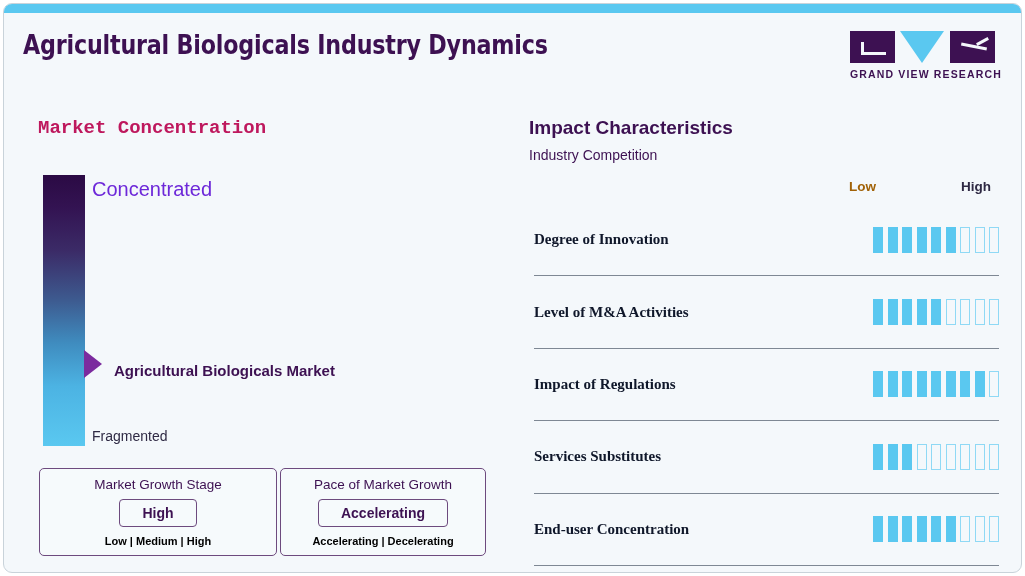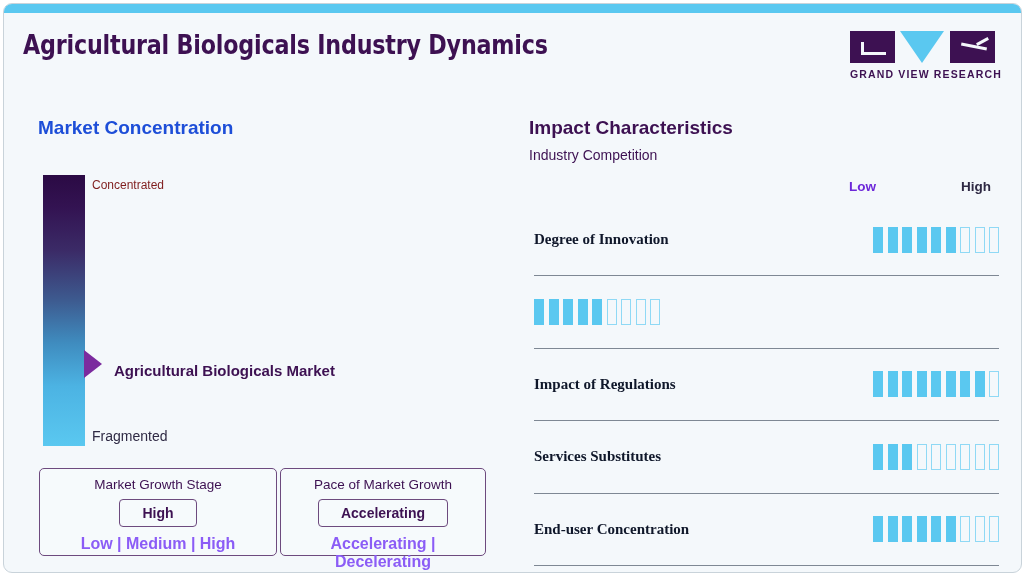--- a/index.html
+++ b/index.html
@@ -107,22 +107,22 @@
     font-family: "Liberation Sans Narrow", "Liberation Sans", sans-serif;
   }
 
   
   #left-heading {
     position: absolute;
     left: 34px;
     top: 113px;
     font-size: 19px;
     font-weight: bold;
-    color: #1d4ed8;
-    font-family: Liberation Sans, sans-serif;
+    color: #be185d;
+    font-family: Liberation Mono, monospace;
   }
 
   #gradient-bar {
     position: absolute;
     left: 39px;
     top: 171px;
     width: 42px;
     height: 271px;
     background: linear-gradient(to bottom,
         #2b0a44 0%,
@@ -131,22 +131,22 @@
         #3d5a8f 46%,
         #3f8cbf 62%,
         #4cb3e3 78%,
         #5ac8f0 100%);
   }
 
   #label-concentrated {
     position: absolute;
     left: 88px;
     top: 174px;
-    font-size: 12px;
-    color: #7f1d1d;
+    font-size: 20px;
+    color: #6d28d9;
     font-family: "Liberation Sans Narrow", "Liberation Sans", sans-serif;
   }
   #label-fragmented {
     position: absolute;
     left: 88px;
     top: 424px;
     font-size: 14px;
     color: #2f2a44;
     font-family: "Liberation Sans Narrow", "Liberation Sans", sans-serif;
   }
@@ -197,23 +197,23 @@
     border: 1px solid #6d4a7e;
     border-radius: 4px;
     background: #f6fafc;
     font-size: 14px;
     font-weight: bold;
     color: #3d1152;
     font-family: "Liberation Sans Narrow", "Liberation Sans", sans-serif;
   }
   .stat-scale {
     margin-top: 8px;
-    font-size: 16px;
-    font-weight: bold;
-    color: #8b5cf6;
+    font-size: 11px;
+    font-weight: bold;
+    color: #000000;
     font-family: "Liberation Sans Narrow", "Liberation Sans", sans-serif;
   }
 
   
   #right-heading {
     position: absolute;
     left: 525px;
     top: 113px;
     font-size: 19px;
     font-weight: bold;
@@ -228,21 +228,21 @@
     color: #3d1152;
     font-family: "Liberation Sans Narrow", "Liberation Sans", sans-serif;
   }
 
   #scale-low {
     position: absolute;
     left: 845px;
     top: 175px;
     font-size: 13.5px;
     font-weight: bold;
-    color: #6d28d9;
+    color: #a16207;
     font-family: "Liberation Sans Narrow", "Liberation Sans", sans-serif;
   }
   #scale-high {
     position: absolute;
     left: 957px;
     top: 175px;
     font-size: 13.5px;
     font-weight: bold;
     color: #2f2a44;
     font-family: "Liberation Sans Narrow", "Liberation Sans", sans-serif;
@@ -339,20 +339,21 @@
           <div class="gauge-seg filled"></div>
           <div class="gauge-seg filled"></div>
           <div class="gauge-seg filled"></div>
           <div class="gauge-seg filled"></div>
           <div class="gauge-seg"></div>
           <div class="gauge-seg"></div>
           <div class="gauge-seg"></div>
         </div>
       </div>
       <div class="char-row">
+        <div class="char-label">Level of M&amp;A Activities</div>
         <div class="char-gauge">
           <div class="gauge-seg filled"></div>
           <div class="gauge-seg filled"></div>
           <div class="gauge-seg filled"></div>
           <div class="gauge-seg filled"></div>
           <div class="gauge-seg filled"></div>
           <div class="gauge-seg"></div>
           <div class="gauge-seg"></div>
           <div class="gauge-seg"></div>
           <div class="gauge-seg"></div>

